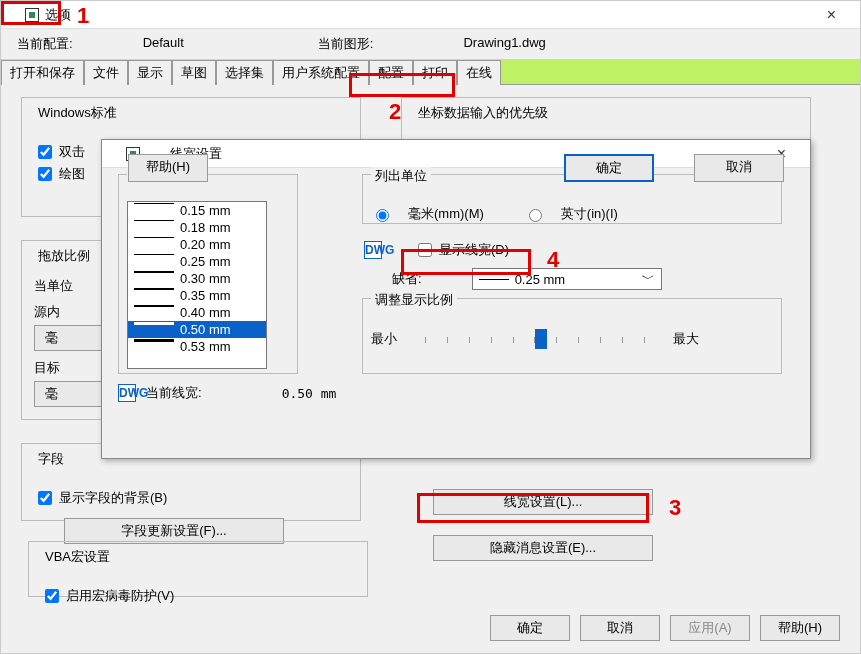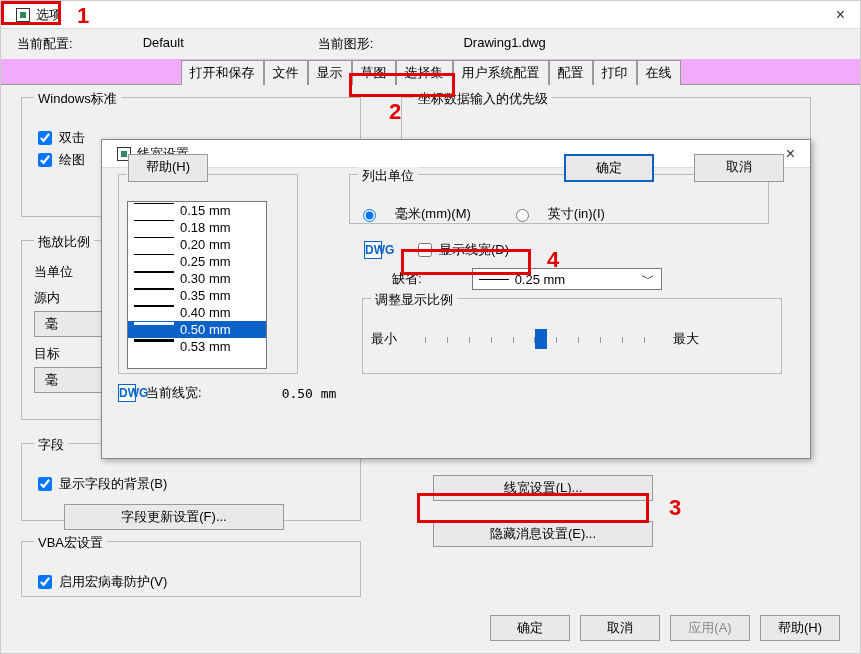--- a/index.html
+++ b/index.html
@@ -1,42 +1,42 @@
 <!DOCTYPE html>
 <html><head>
 <meta charset="utf-8">
 <style>
 * { box-sizing: border-box; font-family: "Microsoft YaHei", "SimSun", sans-serif; font-size: 13px; }
 body { margin: 0; padding: 0; background: #fff; width: 861px; height: 654px; position: relative; overflow: hidden; }
 .window { width: 861px; height: 654px; background: #f0f0f0; border: 1px solid #ccc; position: relative; }
-.titlebar { height: 28px; display: flex; align-items: center; padding: 0 15px; background: #fff; border-bottom: 1px solid #ddd;}
+.titlebar { height: 28px; display: flex; align-items: center; padding: 0 24px; background: #fff; border-bottom: 1px solid #ddd;}
 .titlebar .icon { width: 14px; height: 14px; border: 1px solid #333; margin-right: 6px; display: inline-block; position: relative;}
 .titlebar .icon::after { content:""; position:absolute; left:3px; top:3px; width:6px; height:6px; background:#2e8b57;}
 .titlebar .close { margin-left: auto; font-size: 16px; color:#333; cursor:default;}
 .info-row { display:flex; padding: 6px 16px; gap:30px;}
-.tabs { display:flex; border-bottom:1px solid #999; background:#f0abfc; height:26px;justify-content:center;}
+.tabs { display:flex; border-bottom:1px solid #999; background:#bef264; height:26px;}
 .tabs .tab { padding:3px 8px; border:1px solid #999; border-bottom:none; margin-right:0; background:#f0f0f0; cursor:default; position:relative; top:1px;}
 .tabs .tab.active { background:#f0f0f0; }
 .content { position:relative; padding:12px 30px; background:#f0f0f0; height:540px;}
-.group { border:1px solid #bbb; position:absolute; padding:10px 12px;}
+.group { border:1px solid #bbb; position:absolute; padding:24px 12px;}
 .group-title { position:relative; top:-18px; background:#f0f0f0; display:inline-block; padding:0 4px;}
 .cb { display:flex; align-items:center; gap:4px; margin:2px 0;}
 .cb input[type=checkbox]{width:14px;height:14px;}
 .btn { background:#e9e9e9; border:1px solid #999; padding:3px 10px; min-width:80px; text-align:center; display:inline-block;}
 .btn.wide { width:220px; }
 .btn.disabled{ color:#888;}
 .bottom-buttons { position:absolute; bottom:12px; right:20px; display:flex; gap:10px;}
 
 
 .ann { position:absolute; border:3px solid #e10000; z-index:50; pointer-events:none;}
 .ann-label { position:absolute; color:#e10000; font-size:22px; font-weight:bold; z-index:51; pointer-events:none;}
 
 
 .dialog { position:absolute; left:100px; top:138px; width:710px; height:320px; background:#f0f0f0; border:1px solid #888; box-shadow:2px 2px 6px rgba(0,0,0,0.3); z-index:40;}
-.dialog .titlebar{ background:#fff;}
+.dialog .titlebar{ background:#fff;gap:24px;}
 .dialog-content{ padding:12px 20px; position:relative;}
 .lw-group{ border:1px solid #bbb; position:absolute; padding:8px;}
 .listbox{ width:140px; height:168px; background:#fff; border:1px solid #777; overflow-y:scroll;}
 .listbox .item{ padding:1px 6px; display:flex; align-items:flex-start; gap:6px; font-family:monospace; font-size:12px;}
 .listbox .item .line{ flex:0 0 40px; height:1px; background:#000;}
 .listbox .item.sel{ background:#0a62c9; color:#fff;}
 .radio-row{ display:flex; gap:40px; margin:4px 0;}
 .radio-row label{ display:flex; align-items:center; gap:16px;}
 .select{ display:inline-flex; align-items:center; border:1px solid #777; background:#fff; width:190px; height:22px; padding:0 6px;}
 .select .line{ width:30px; height:1px; background:#000; margin-right:6px;}
@@ -104,21 +104,21 @@
 
     <div class="group" style="left:20px; top:358px; width:340px; height:78px;">
       <span class="group-title">字段</span>
       <div class="cb">
           <input type="checkbox" checked="" style="">
           <span>显示字段的背景(B)</span>
         </div>
       <div class="btn wide" style="margin-top:8px;margin-left:30px">字段更新设置(F)...</div>
     </div>
 
-    <div class="group" style="left:20px; top:456px; width:340px; height:56px;">
+    <div class="group" style="left:27px; top:456px; width:340px; height:56px;">
       <span class="group-title">VBA宏设置</span>
       <div class="cb">
           <input type="checkbox" checked="" style="">
           <span>启用宏病毒防护(V)</span>
         </div>
     </div>
 
     <div class="group" style="left:400px; top:12px; width:410px; height:120px;">
       <span class="group-title">坐标数据输入的优先级</span>
     </div>
@@ -184,21 +184,21 @@
               <span>0.53 mm</span>
             </div>
           </div>
       </div>
       <div style="position:absolute;left:16px;top:216px;display:flex;align-items:center;gap:10px">
         <span class="dwg-icon">DWG</span>
         <span>当前线宽:</span>
         <span style="margin-left:70px;font-family:monospace">0.50 mm</span>
       </div>
 
-      <div class="lw-group" style="left:247px; top:6px; width:420px; height:50px;">
+      <div class="lw-group" style="left:260px; top:6px; width:420px; height:50px;">
         <span class="group-title" style="top:-16px">列出单位</span>
         <div class="radio-row">
           <label>
               <input type="radio" checked="" style="">
               <span>毫米(mm)(M)</span>
             </label>
           <label>
               <input type="radio" style="">
               <span>英寸(in)(I)</span>
             </label>

